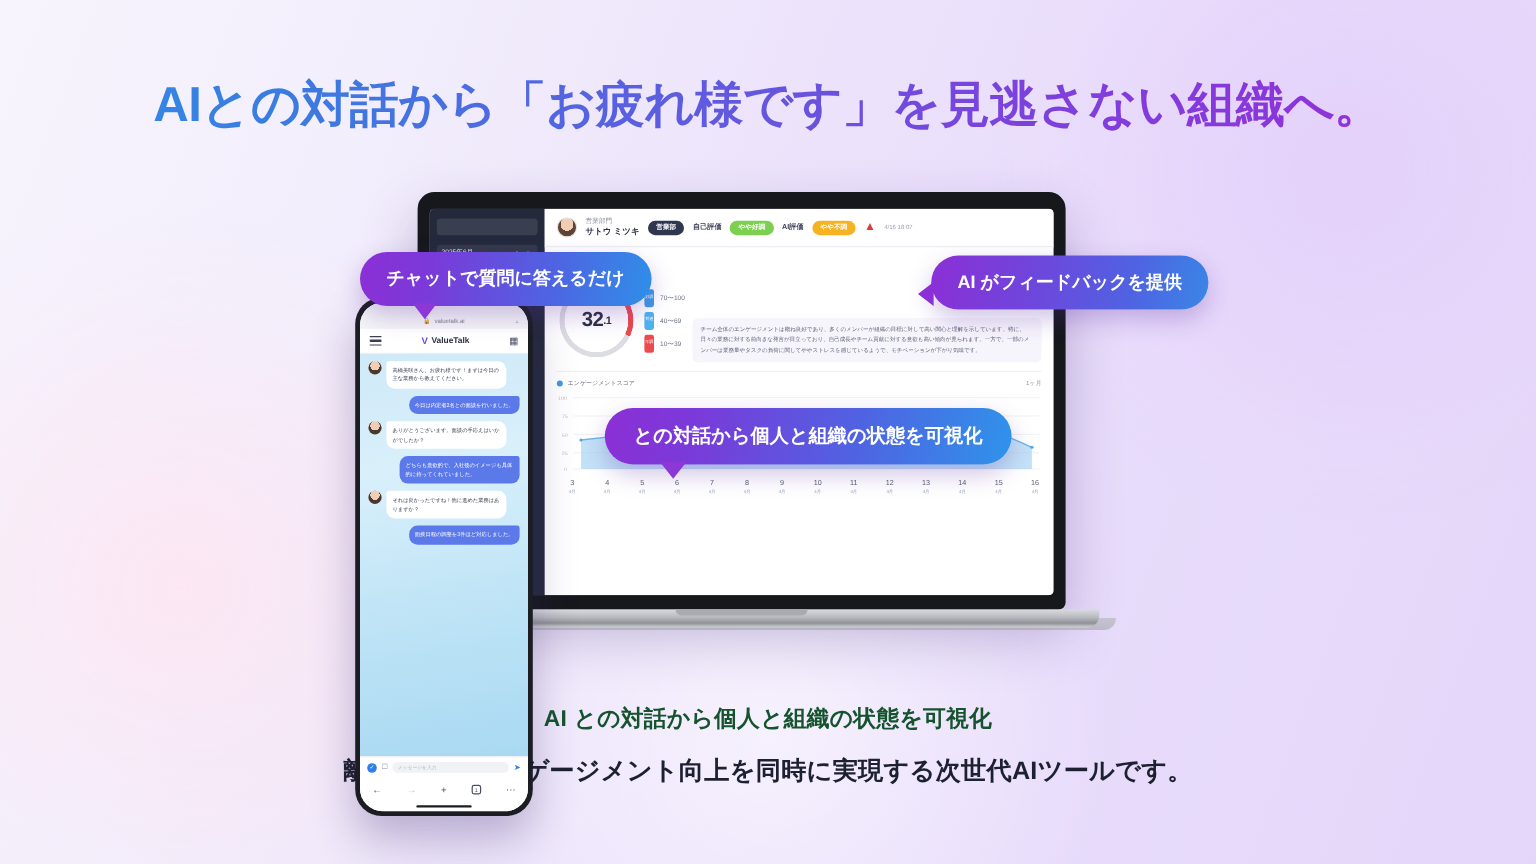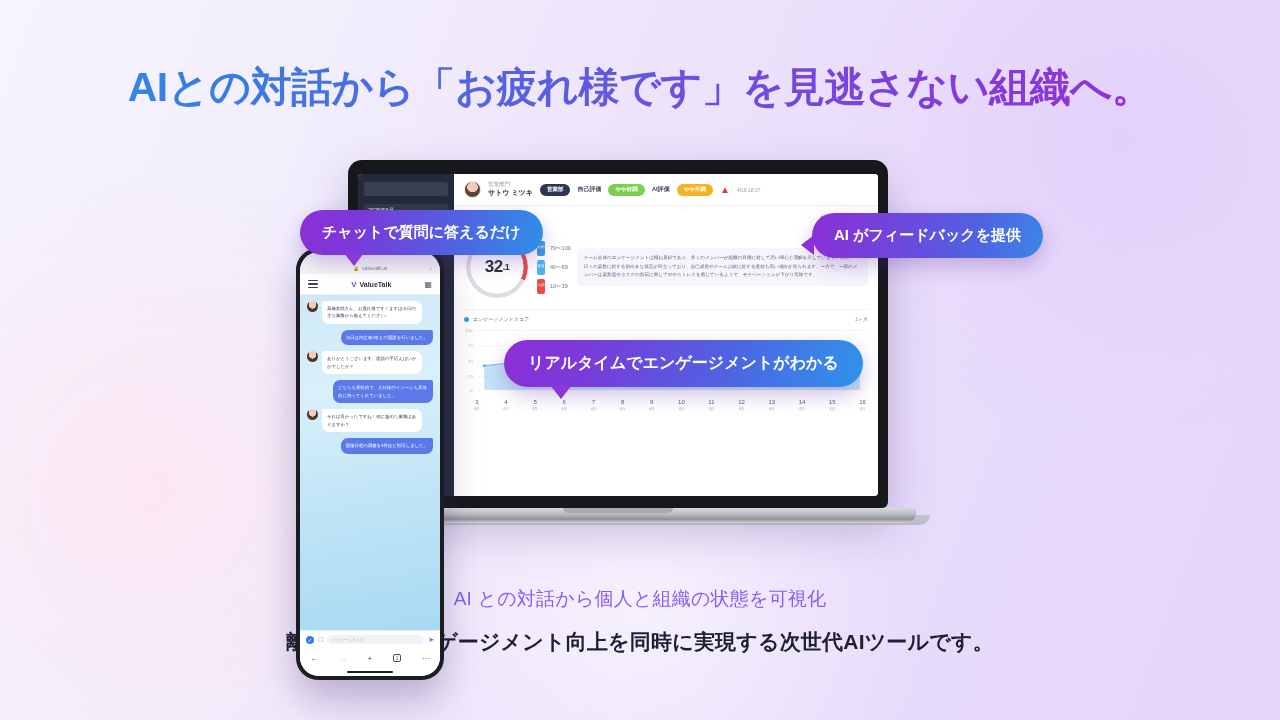--- a/index.html
+++ b/index.html
@@ -111,21 +111,21 @@
   .hdr-time { font-size: 5px; color: #9aa0b2; }
   .spacer { flex: 1; }
 
   .app-body { flex: 1; padding: 8px 10px 4px 10px; overflow: hidden; }
   .sec-title-row { display: flex; align-items: center; justify-content: space-between; margin-bottom: 5px; }
   .sec-title { font-size: 7px; font-weight: bold; color: #2c3042; }
   .ai-tag { display: flex; align-items: center; gap: 4px; }
   .ai-tag .avatar-sm { width: 13px; height: 13px; flex: 0 0 13px; }
   .ai-tag-label { font-size: 6.5px; font-weight: bold; color: #2c3042; }
 
-  .score-row { display: flex; gap: 4px; align-items: center; }
+  .score-row { display: flex; gap: 4px; align-items: flex-end; }
   .score-card { display: flex; align-items: center; gap: 9px; padding: 4px 2px; }
   .donut { position: relative; width: 62px; height: 62px; flex: 0 0 62px; }
   .donut-ring {
     width: 100%; height: 100%; border-radius: 50%;
     background: conic-gradient(#ec4a4f 0turn 0.321turn, #dcdde2 0.321turn 1turn);
     -webkit-mask: radial-gradient(circle, transparent 0 60%, #000 61% 100%);
             mask: radial-gradient(circle, transparent 0 60%, #000 61% 100%);
   }
   .donut-val {
     position: absolute; inset: 0; display: flex; align-items: center; justify-content: center;
@@ -233,41 +233,41 @@
   .callout-chat {
     left: 300px; top: 70px; padding: 13px 22px; font-size: 15px;
     background: linear-gradient(100deg, #8b2fd6 0%, #7a3ad9 25%, #4f63e2 65%, #2f8fe8 100%);
   }
   .callout-chat .tail {
     left: 44px; bottom: -11px;
     border-left: 10px solid transparent; border-right: 10px solid transparent;
     border-top: 13px solid #8b38d7;
   }
   .callout-ai {
-    left: 812px; top: 73px; padding: 13px 22px; font-size: 15px;
+    left: 776px; top: 73px; padding: 13px 22px; font-size: 15px;
     background: linear-gradient(100deg, #8b2fd6 0%, #6c48dd 40%, #4f63e2 72%, #3a86e6 100%);
   }
   .callout-ai .tail {
     left: -11px; top: 22px;
     border-top: 10px solid transparent; border-bottom: 10px solid transparent;
     border-right: 13px solid #8b2fd6;
   }
   .callout-rt {
     left: 504px; top: 200px; padding: 13px 24px; font-size: 16px;
     background: linear-gradient(100deg, #8b2fd6 0%, #7a3ad9 22%, #4f63e2 62%, #2f93ea 100%);
   }
   .callout-rt .tail {
     left: 46px; bottom: -12px;
     border-left: 11px solid transparent; border-right: 11px solid transparent;
     border-top: 14px solid #8b38d7;
   }
 
   
   .footer { position: absolute; left: 0; top: 586px; width: 100%; text-align: center; }
-  .footer-line1 { font-size: 19px; font-weight: normal; color: #8b5cf6; margin-bottom: 16px; letter-spacing: 0.2px; }
+  .footer-line1 { font-size: 19px; font-weight: bold; color: #14532d; margin-bottom: 16px; letter-spacing: 0.2px; }
   .footer-line2 { font-size: 21px; font-weight: bold; color: #1d2030; letter-spacing: 0.2px; }
 </style>
 </head>
 <body>
 
 <div class="bg-glow-a"></div>
 <div class="bg-glow-b"></div>
 <div class="bg-glow-c"></div>
 
 <div class="headline">AIとの対話から「お疲れ様です」を見逃さない組織へ。</div>
@@ -535,21 +535,21 @@
 
   <div class="callout callout-chat">
     <span>チャットで質問に答えるだけ</span>
     <span class="tail"></span>
   </div>
   <div class="callout callout-ai">
     <span>AI がフィードバックを提供</span>
     <span class="tail"></span>
   </div>
   <div class="callout callout-rt">
-    <span>リアルタイムでエンゲージメントがわかる</span>
+    <span>との対話から個人と組織の状態を可視化</span>
     <span class="tail"></span>
   </div>
 
 </div>
 
 <div class="footer">
   <div class="footer-line1">AI との対話から個人と組織の状態を可視化</div>
   <div class="footer-line2">離職防止とエンゲージメント向上を同時に実現する次世代AIツールです。</div>
 </div>
 

